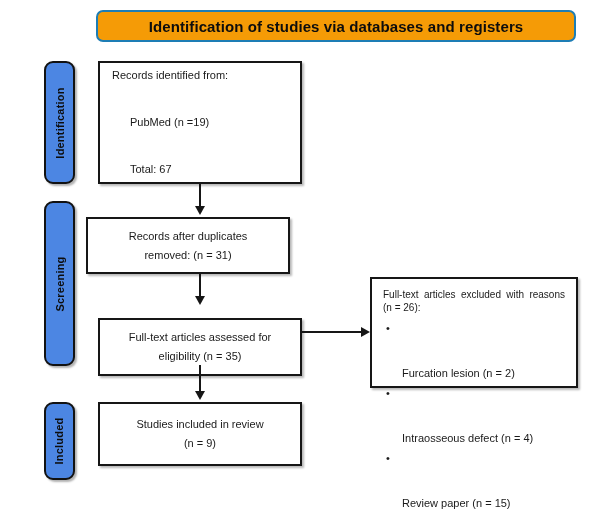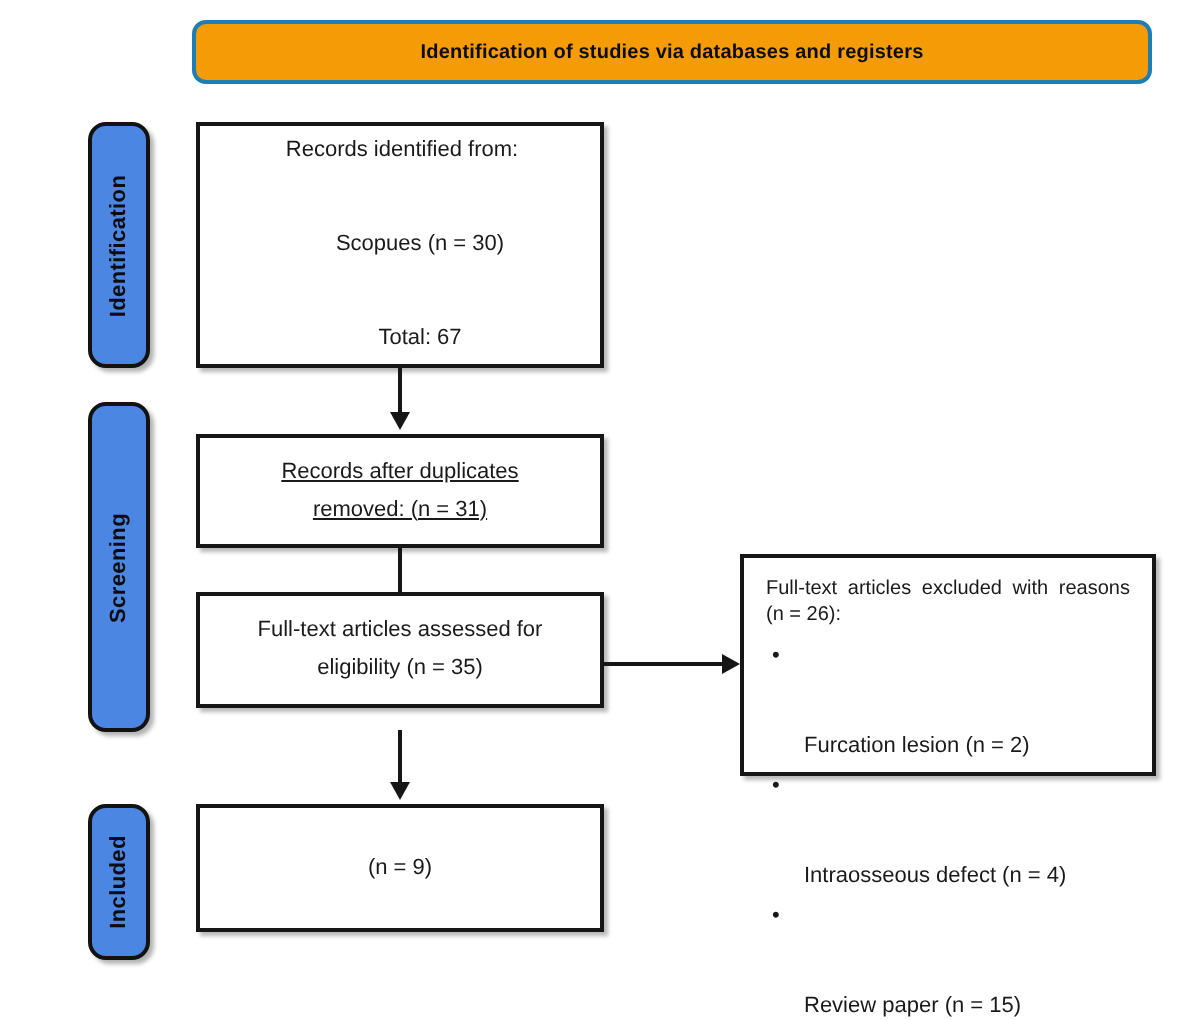--- a/index.html
+++ b/index.html
@@ -29,21 +29,21 @@
     height: 32px;
     background: #F59B06;
     border: 2px solid #1D7DB5;
     border-radius: 7px;
     box-sizing: border-box;
     display: flex;
     align-items: center;
     justify-content: center;
   }
   .banner-text {
-    font-size: 10px;
+    font-size: 15px;
     font-weight: bold;
     color: #0d0d0d;
     letter-spacing: 0.1px;
     text-align: right;
     white-space: nowrap;
   }
 
   
   .stage {
     position: absolute;
@@ -81,37 +81,37 @@
   .box-inner {
     width: 100%;
     height: 100%;
     box-sizing: border-box;
     display: flex;
     flex-direction: column;
     justify-content: center;
   }
 
   #box-identified { left: 98px; top: 61px;  width: 204px; height: 123px; }
-  #box-duplicates { left: 98px; top: 217px; width: 204px; height: 57px; text-decoration: underline;  }
-  #box-fulltext   { left: 98px; top: 296px; width: 204px; height: 58px;  }
+  #box-duplicates { left: 86px; top: 217px; width: 204px; height: 57px;  }
+  #box-fulltext   { left: 98px; top: 318px; width: 204px; height: 58px;  }
   #box-included   { left: 98px; top: 402px; width: 204px; height: 64px;  }
   #box-excluded   { left: 370px; top: 277px; width: 208px; height: 111px; }
 
   .line {
     font-size: 11px;
     color: #1a1a1a;
     line-height: 1.0;
   }
 
   
   #box-identified .box-inner {
     padding: 7px 10px 7px 12px;
     justify-content: space-between;
   }
-  #box-identified .line { text-align: center; }
+  #box-identified .line { text-align: left; }
   #box-identified .indent { padding-left: 18px; }
 
   
   .centered .box-inner {
     padding: 6px 10px;
     align-items: center;
     gap: 8px;
   }
   .centered .line { text-align: center; }
 
@@ -200,21 +200,21 @@
   <div class="stage" id="stage-screening">
     <span class="stage-label">Screening</span>
   </div>
   <div class="stage" id="stage-included">
     <span class="stage-label">Included</span>
   </div>
 
   <div class="box" id="box-identified">
     <div class="box-inner">
       <div class="line">Records identified from:</div>
-      <div class="line indent">Scopues (n = 30)</div>
+      <div class="line indent">PubMed (n =19)</div>
       <div class="line indent">Total: 67</div>
     </div>
   </div>
 
   <div class="vline" id="conn1-line"></div>
   <div class="arrow-down" id="conn1-arrow"></div>
 
   <div class="box centered" id="box-duplicates">
     <div class="box-inner">
       <div class="line">Records after duplicates</div>
@@ -251,17 +251,18 @@
       </div>
       <div class="excl-item">
         <span class="excl-bullet">•</span>
         <span class="excl-text">Review paper (n = 15)</span>
       </div>
     </div>
   </div>
 
   <div class="box centered" id="box-included">
     <div class="box-inner">
+      <div class="line">Studies included in review</div>
       <div class="line">(n = 9)</div>
     </div>
   </div>
 
 </div>
 
 </body></html>

